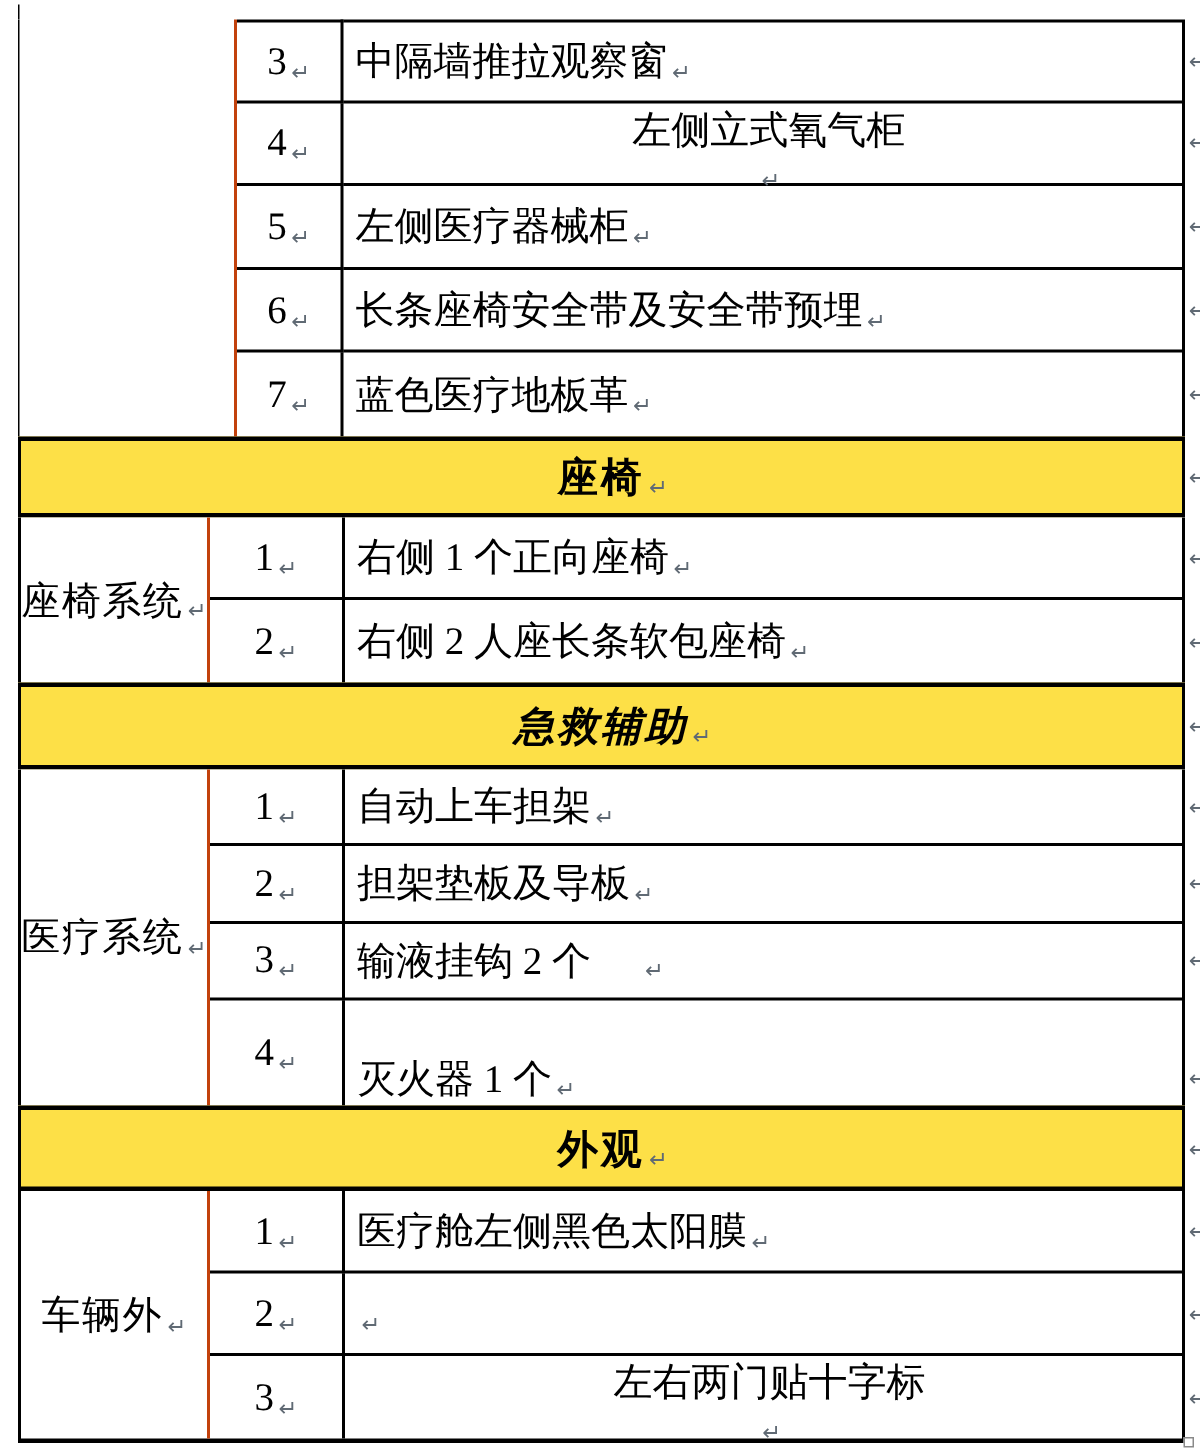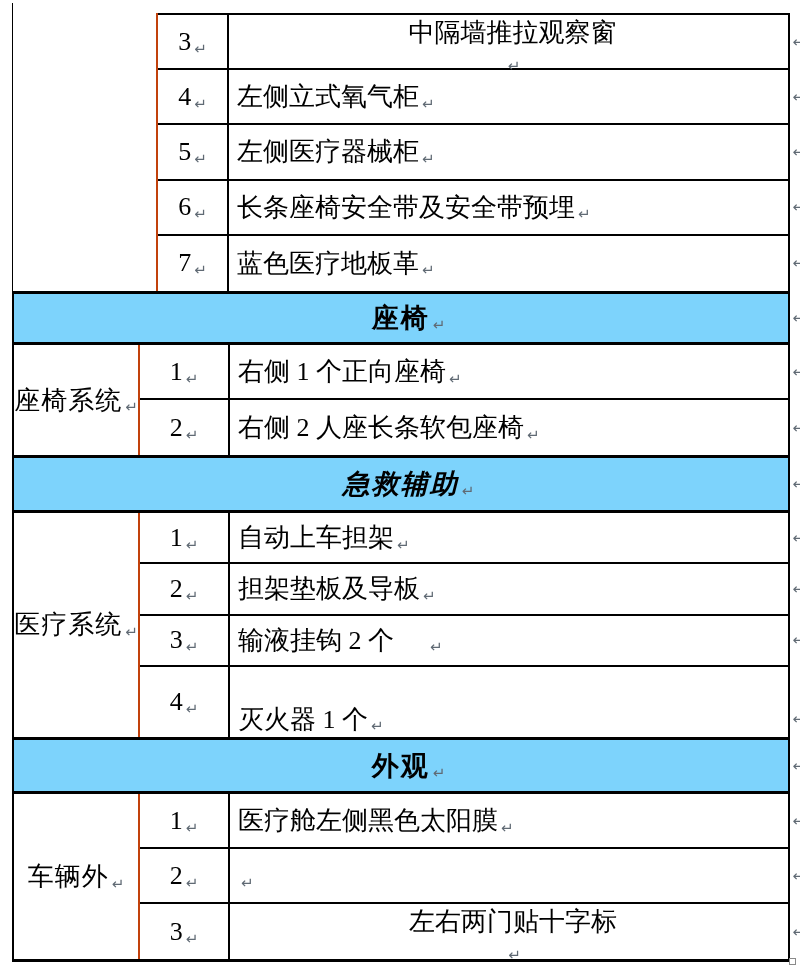--- a/index.html
+++ b/index.html
@@ -36,21 +36,21 @@
   .cat  { grid-row: 1 / -1; grid-column: 1; justify-content: center; border-right: 2px solid #c2410c; letter-spacing: 1px; }
   .num  { grid-column: 2; justify-content: center; border-right: 2px solid #000; }
   .desc { grid-column: 3; padding-left: 8px; }
   .rb   { border-bottom: 2px solid #000; }   
   .tb   { border-top: 2px solid #000; }      
 
   
   .band {
     position: absolute; left: 12px; width: 778px;
     box-sizing: border-box;
-    background: #7dd3fc;
+    background: #fde047;
     border: 3px solid #000;
     border-left-width: 2px; border-right-width: 2px;
     display: flex; align-items: center; justify-content: center;
     font-size: 27px; font-weight: bold; letter-spacing: 2px; padding-left: 15px;
   }
   #band-seats      { top: 291px; height: 54px; }
   #band-firstaid   { top: 455px; height: 58px; font-style: italic; }
   #band-appearance { top: 737px; height: 57px; }
 
   
@@ -92,31 +92,31 @@
 
   <div id="left-border-stub"></div>
 
   <div id="section-a" class="tbl-section">
     <div class="cell cat" style="grid-row:1/-1;"></div>
 
     <div class="cell num tb rb" style="grid-row:1;">
       <span>3</span>
         <span class="mark">↵</span>
     </div>
-    <div class="cell desc tb rb" style="grid-row:1;flex-direction:column;">
+    <div class="cell desc tb rb" style="grid-row:1;">
       <span>中隔墙推拉观察窗</span>
         <span class="mark">↵</span>
       <span class="row-mark">↵</span>
     </div>
 
     <div class="cell num rb" style="grid-row:2;">
       <span>4</span>
         <span class="mark">↵</span>
     </div>
-    <div class="cell desc rb" style="grid-row:2;">
+    <div class="cell desc rb" style="grid-row:2;flex-direction:column;">
       <span>左侧立式氧气柜</span>
         <span class="mark">↵</span>
       <span class="row-mark">↵</span>
     </div>
 
     <div class="cell num rb" style="grid-row:3;">
       <span>5</span>
         <span class="mark">↵</span>
     </div>
     <div class="cell desc rb" style="grid-row:3;">

